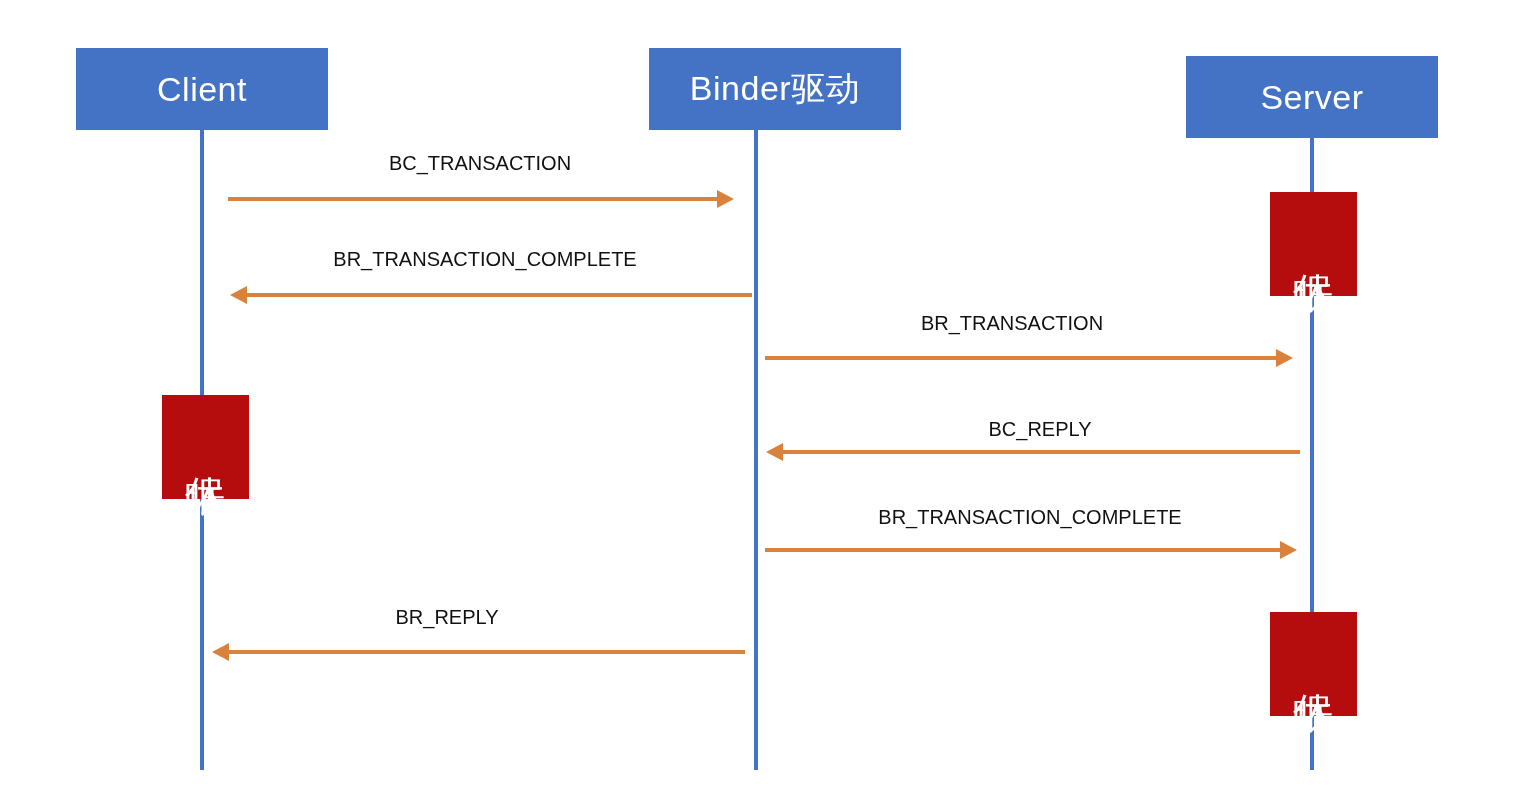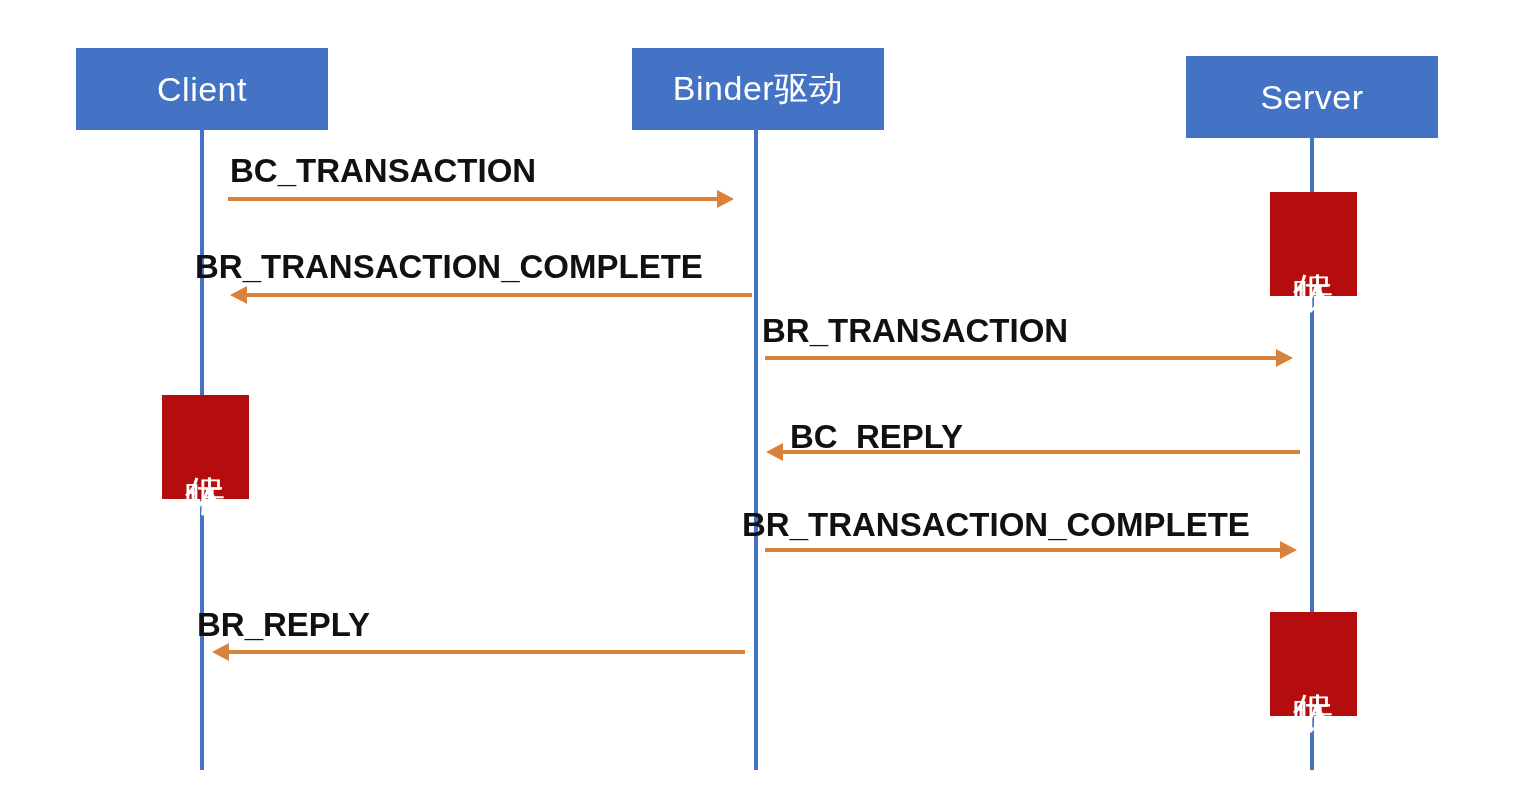--- a/index.html
+++ b/index.html
@@ -25,42 +25,42 @@
     background: var(--actor-fill, #4472C4);
     color: var(--actor-text, #ffffff);
     display: flex;
     align-items: center;
     justify-content: center;
     font-size: 34px;
     font-weight: 400;
     letter-spacing: 0.5px;
   }
   #actor-client { left: 76px; }
-  #actor-binder { left: 632px; text-align: center; }
+  #actor-binder { left: 649px; text-align: center; }
   #actor-server { left: 1186px; margin-top: 8px; }
 
   
   .lifeline {
     position: absolute;
     top: 130px;
     width: 4px;
     height: 640px;
     background: var(--lifeline, #4472C4);
   }
   #lifeline-client { left: 200px; }
   #lifeline-binder { left: 754px; }
   #lifeline-server { left: 1310px; }
 
   
   .msg-label {
     position: absolute;
     color: var(--message-text, #111111);
-    font-size: 33px;
-    font-weight: 700;
-    text-align: left;
+    font-size: 20px;
+    font-weight: 400;
+    text-align: center;
     white-space: nowrap;
   }
   #label-m0 { left: 230px; top: 152px; width: 500px; }
   #label-m1 { left: 195px; top: 248px; width: 580px; }
   #label-m2 { left: 762px; top: 312px; width: 500px; }
   #label-m3 { left: 790px; top: 406px; width: 500px; margin-top: 12px; }
   #label-m4 { left: 742px; top: 506px; width: 576px; }
   #label-m5 { left: 197px; top: 606px; width: 500px; }
 
   

